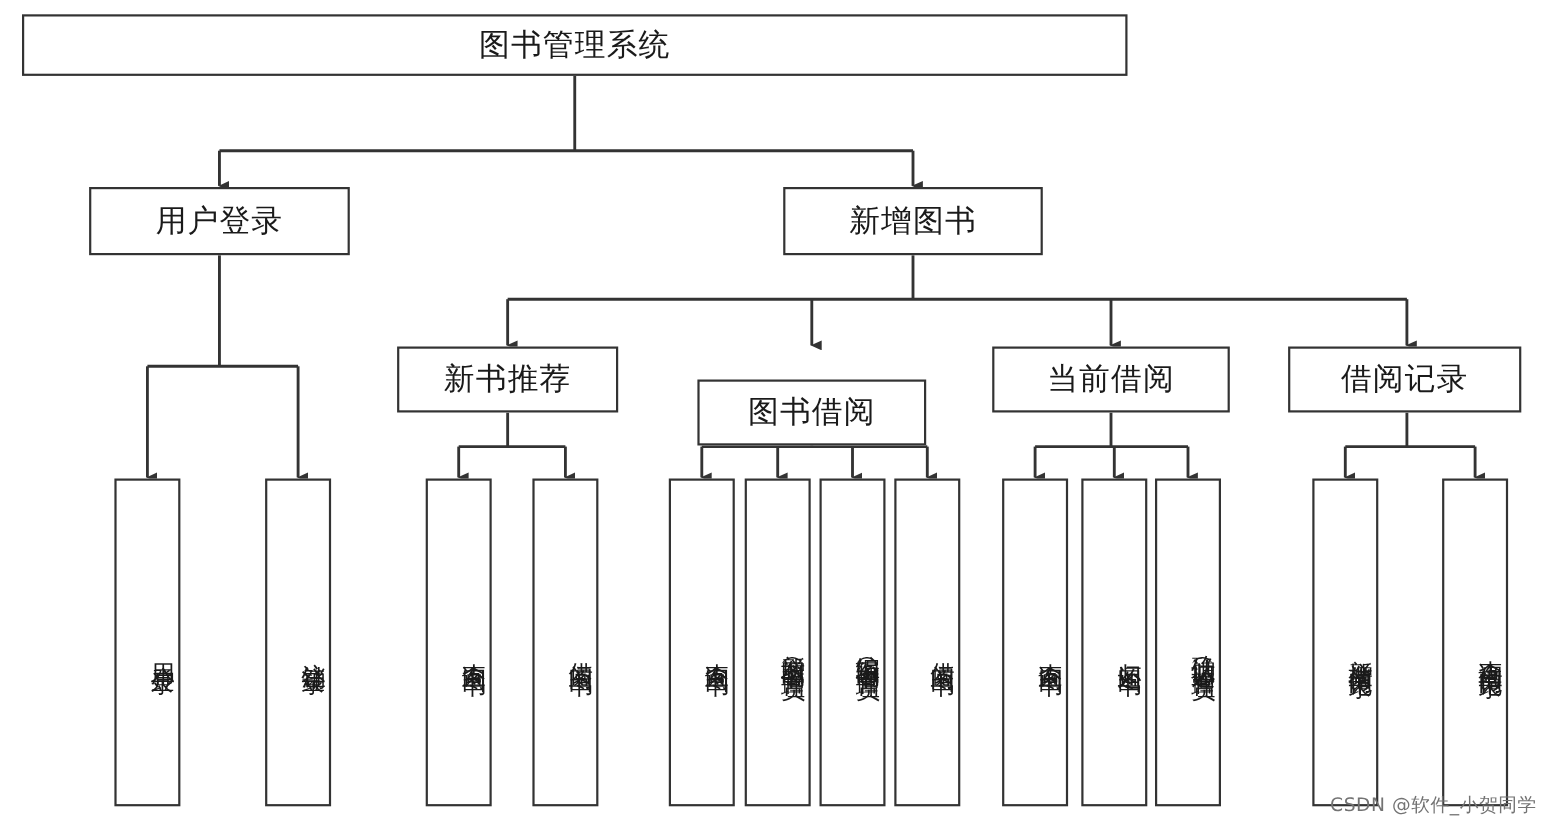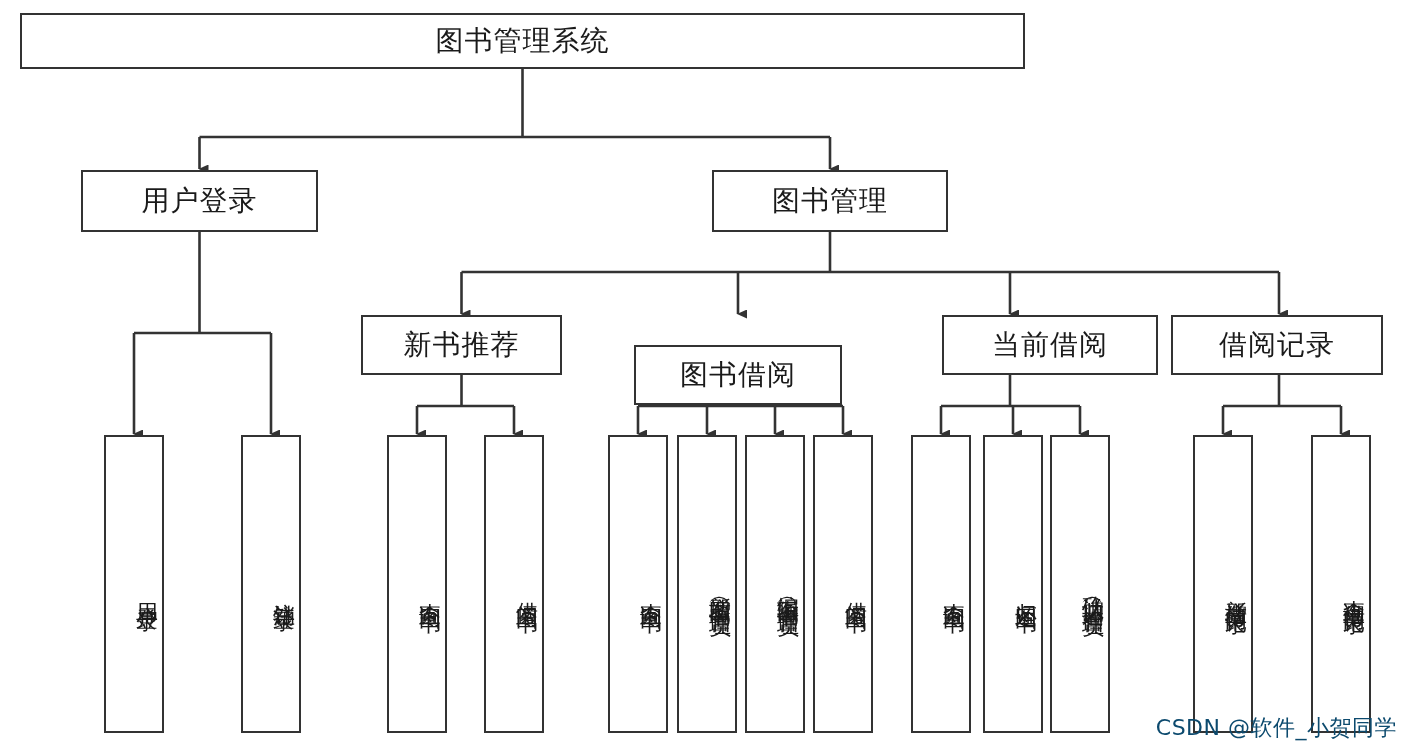--- a/index.html
+++ b/index.html
@@ -51,22 +51,22 @@
     justify-content: center;
   }
   .node-label {
     display: block;
     white-space: nowrap;
   }
   #watermark {
     position: absolute;
     right: 8px;
     bottom: 4px;
-    font-size: 22px;
-    color: #0c4a6e;
+    font-size: 17px;
+    color: #737373;
     letter-spacing: 0.5px;
     white-space: nowrap;
   }
 </style>
 </head>
 <body>
 
 <div id="canvas">
   <svg id="wires" viewBox="0 0 1405 747">
     <defs>
@@ -112,29 +112,29 @@
   </svg>
 
   <div id="nodes-layer">
       <div class="node horiz" style="left: 20px; top: 13px; width: 1005px; height: 56px;">
         <span class="node-label">图书管理系统</span>
       </div>
       <div class="node horiz" style="left: 81px; top: 170px; width: 237px; height: 62px;">
         <span class="node-label">用户登录</span>
       </div>
       <div class="node horiz" style="left: 712px; top: 170px; width: 236px; height: 62px;">
-        <span class="node-label">图书管理</span>
+        <span class="node-label">新增图书</span>
       </div>
       <div class="node horiz" style="left: 361px; top: 315px; width: 201px; height: 60px; justify-content: center;">
         <span class="node-label">新书推荐</span>
       </div>
       <div class="node horiz" style="left: 634px; top: 315px; width: 208px; height: 60px; margin-top: 30px;">
         <span class="node-label">图书借阅</span>
       </div>
-      <div class="node horiz" style="left: 902px; top: 315px; width: 216px; height: 60px; margin-left: 40px;">
+      <div class="node horiz" style="left: 902px; top: 315px; width: 216px; height: 60px;">
         <span class="node-label">当前借阅</span>
       </div>
       <div class="node horiz" style="left: 1171px; top: 315px; width: 212px; height: 60px;">
         <span class="node-label">借阅记录</span>
       </div>
       <div class="node vert" style="left: 104px; top: 435px; width: 60px; height: 298px;">
         <span class="node-label">用户登录</span>
       </div>
       <div class="node vert" style="left: 241px; top: 435px; width: 60px; height: 298px;">
         <span class="node-label">注销登录</span>

